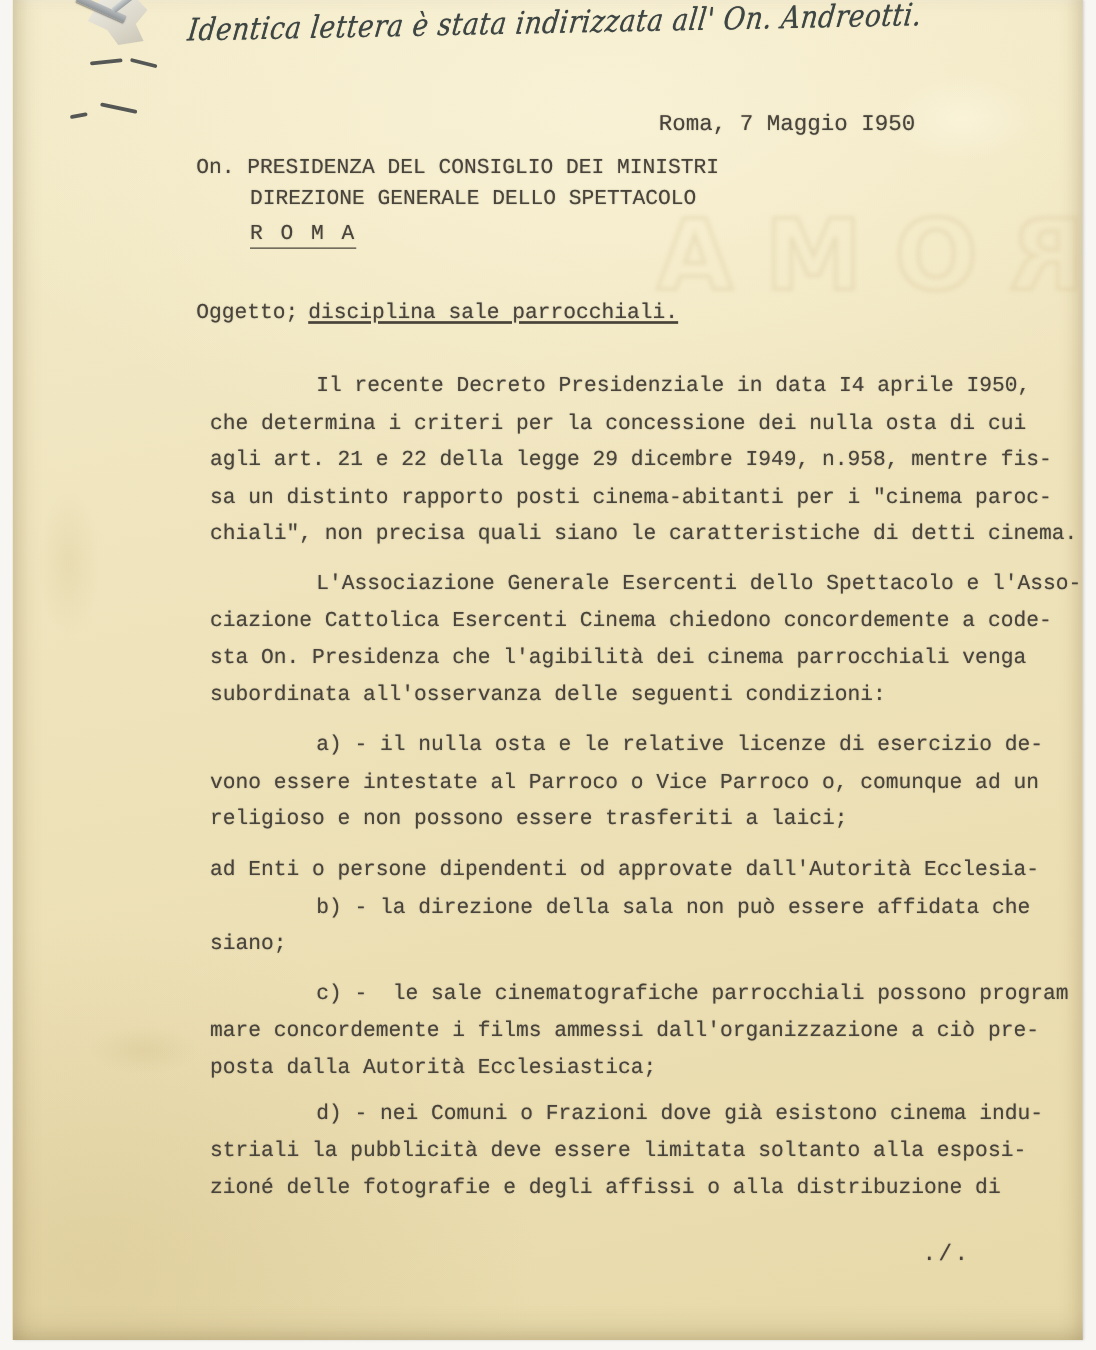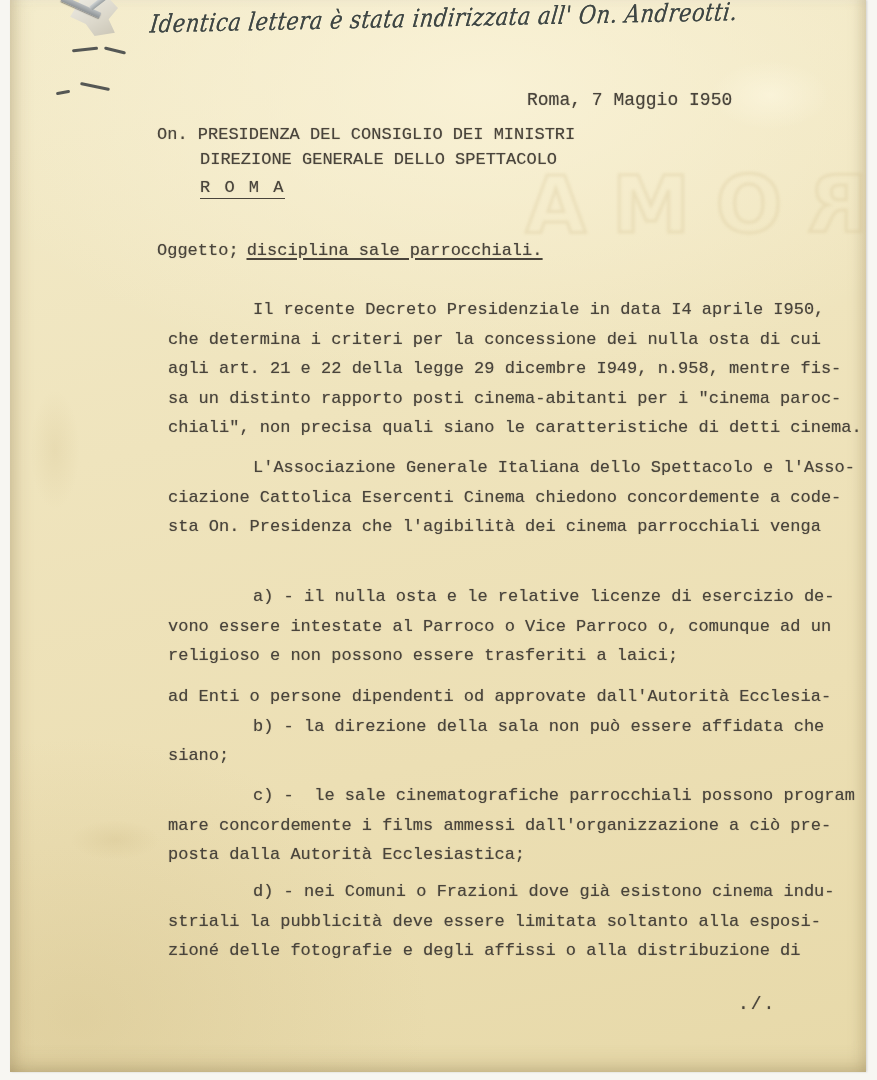--- a/index.html
+++ b/index.html
@@ -167,23 +167,24 @@
 
     <div class="para p1">
       <div class="line first">Il recente Decreto Presidenziale in data I4 aprile I950,</div>
       <div class="line">che determina i criteri per la concessione dei nulla osta di cui</div>
       <div class="line">agli art. 21 e 22 della legge 29 dicembre I949, n.958, mentre fis-</div>
       <div class="line">sa un distinto rapporto posti cinema-abitanti per i "cinema paroc-</div>
       <div class="line">chiali", non precisa quali siano le caratteristiche di detti cinema.</div>
     </div>
 
     <div class="para p2">
-      <div class="line first">L'Associazione Generale Italiana dello Spettacolo e l'Asso-</div>
+      <div class="line first">L'Associazione Generale Esercenti dello Spettacolo e l'Asso-</div>
       <div class="line">ciazione Cattolica Esercenti Cinema chiedono concordemente a code-</div>
       <div class="line">sta On. Presidenza che l'agibilità dei cinema parrocchiali venga</div>
+      <div class="line">subordinata all'osservanza delle seguenti condizioni:</div>
     </div>
 
     <div class="para p3">
       <div class="line first">a) - il nulla osta e le relative licenze di esercizio de-</div>
       <div class="line">vono essere intestate al Parroco o Vice Parroco o, comunque ad un</div>
       <div class="line">religioso e non possono essere trasferiti a laici;</div>
     </div>
 
     <div class="para p4">
       <div class="line">ad Enti o persone dipendenti od approvate dall'Autorità Ecclesia-</div>

